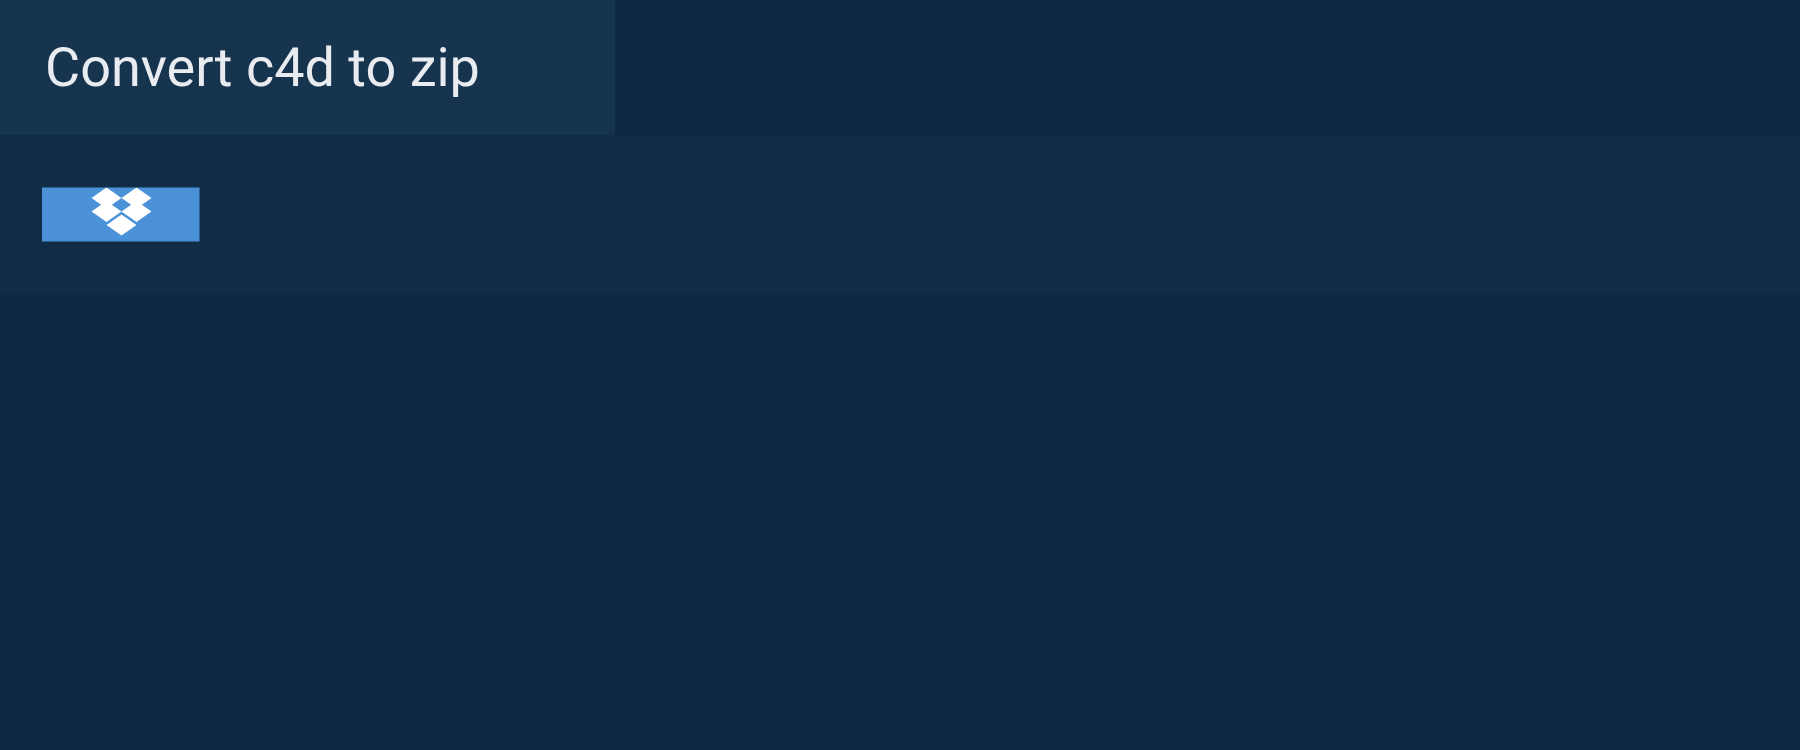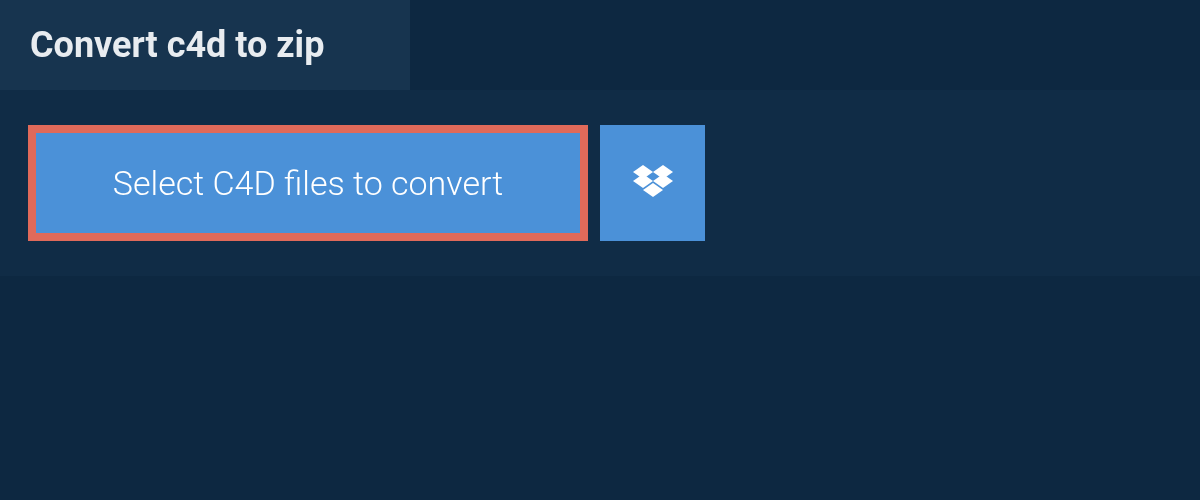--- a/index.html
+++ b/index.html
@@ -11,21 +11,21 @@
       width: 1200px;
       height: 500px;
       background: #0d2841;
       font-family: -apple-system, BlinkMacSystemFont, "Segoe UI", Roboto, Helvetica, Arial, sans-serif;
       overflow: hidden;
     }
     .tab-header {
       background: #17344f;
       color: #e8ecf0;
       font-size: 36px;
-      font-weight: 700;
+      font-weight: 400;
       padding: 24px 30px;
       display: inline-block;
       width: 410px;
     }
     .content-panel {
       background: #102c46;
       padding: 35px 28px;
       width: 100%;
     }
     .button-row {
@@ -65,23 +65,20 @@
 <body>
 
 
 
 <div class="tab-header">
   <span>Convert c4d to zip</span>
 </div>
 
 <div class="content-panel">
   <div class="button-row">
-    <div class="select-button">
-      <span>Select C4D files to convert</span>
-    </div>
     <div class="dropbox-button">
       <svg class="dropbox-icon" viewBox="0 0 40 36">
         <path d="M10 0 L20 7 L10 14 L0 7 Z"></path>
         <path d="M30 0 L40 7 L30 14 L20 7 Z"></path>
         <path d="M0 16 L10 9 L20 16 L10 23 Z"></path>
         <path d="M20 16 L30 9 L40 16 L30 23 Z"></path>
         <path d="M10 25 L20 18 L30 25 L20 32 Z"></path>
       </svg>
     </div>
   </div>

